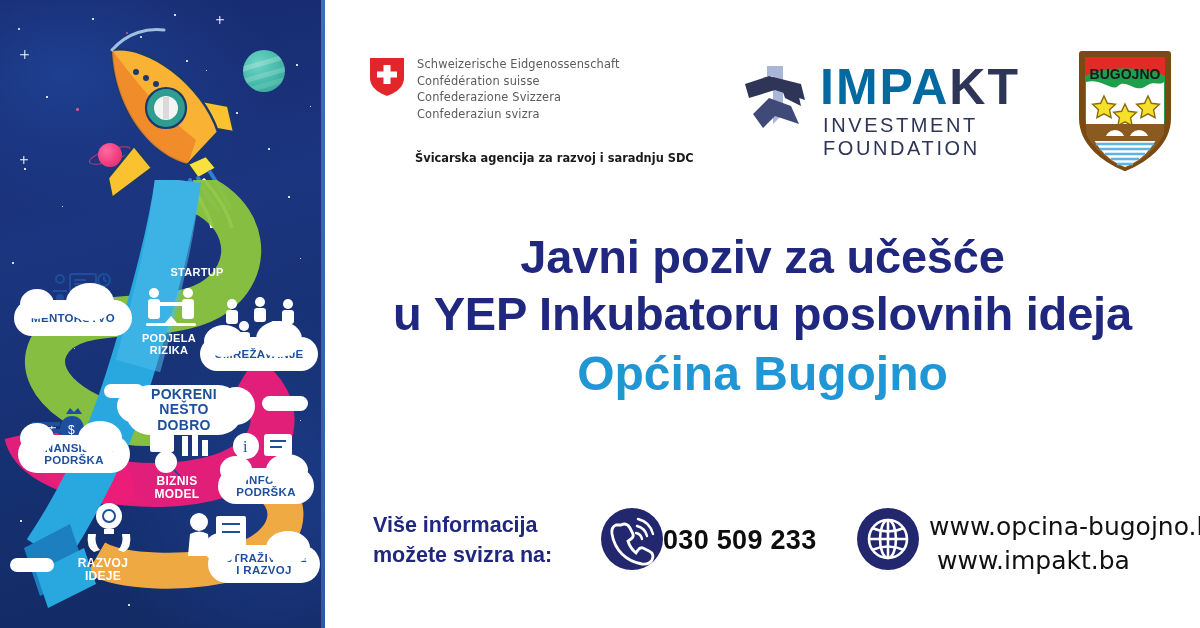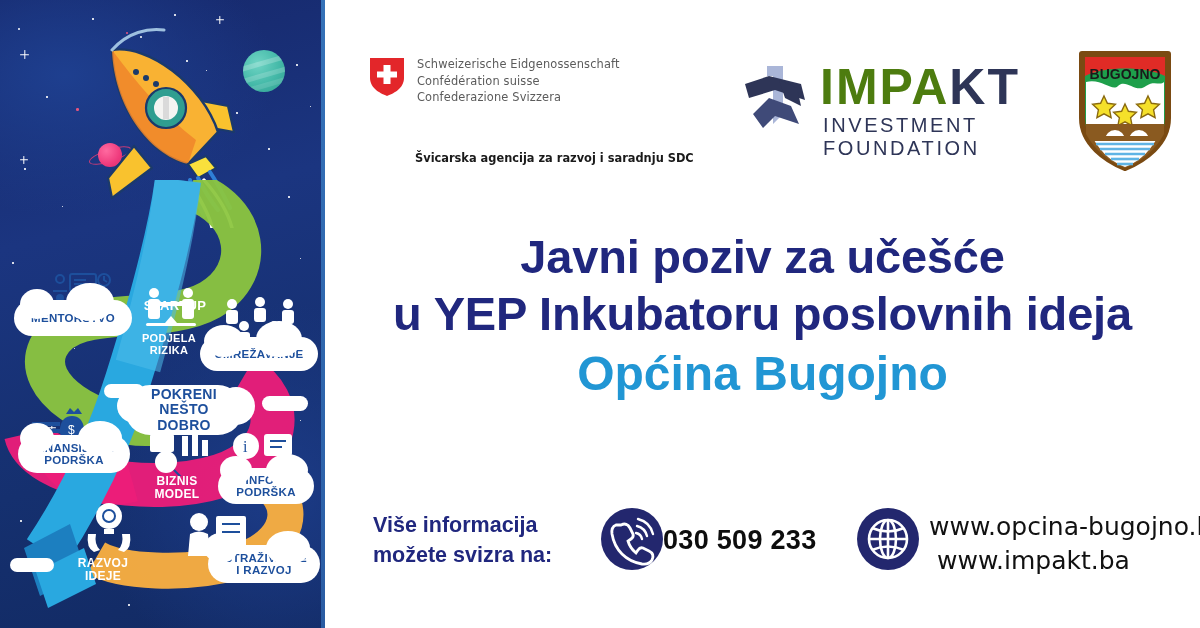--- a/index.html
+++ b/index.html
@@ -77,21 +77,21 @@
   .cloud-label::before,.cloud-label::after{
     content:""; position:absolute; background:#fff; border-radius:50%;
   }
   .cl-mentorstvo{ left:14px; top:300px; width:118px; height:36px; font-size:11.5px; }
   .cl-mentorstvo::before{ left:6px; top:-11px; width:34px; height:30px; }
   .cl-mentorstvo::after{ left:52px; top:-17px; width:48px; height:38px; }
 
   .cl-podjela{ left:128px; top:325px; width:82px; height:40px; font-size:11px; color:#ffffff; background:transparent; }
   .cl-podjela::before,.cl-podjela::after{ display:none; }
 
-  .cl-startup{ left:134px; top:262px; width:82px; height:22px; font-size:13px; color:#ffffff; background:transparent;margin-top:33px; }
+  .cl-startup{ left:156px; top:262px; width:82px; height:22px; font-size:11px; color:#ffffff; background:transparent; }
   .cl-startup::before,.cl-startup::after{ display:none; }
 
   .cl-umrezavanje{ left:200px; top:337px; width:118px; height:34px; font-size:11.5px; }
   .cl-umrezavanje::before{ left:4px; top:-12px; width:40px; height:32px; }
   .cl-umrezavanje::after{ left:56px; top:-16px; width:46px; height:36px; }
 
   .cl-pokreni{ left:125px; top:385px; width:118px; height:50px; font-size:14px; background:#fff; }
   .cl-pokreni::before{ left:-8px; top:4px; width:36px; height:34px; }
   .cl-pokreni::after{ left:92px; top:2px; width:38px; height:38px; }
 
@@ -135,21 +135,21 @@
     position:absolute; left:45px; top:95px; font-size:11.4px; font-weight:bold;
     color:#1a1a1a; font-family:"DejaVu Sans", sans-serif; white-space:nowrap;
   }
 
   .impakt-logo{ position:absolute; left:365px; top:4px; width:270px; height:100px; }
   .impakt-word{
     position:absolute; left:85px; top:6px;
     font-size:50px; font-weight:bold; letter-spacing:2px;
     font-family:"Liberation Sans", sans-serif;
   }
-  .impakt-word .lt{ color:#4d7c0f; }
+  .impakt-word .lt{ color:#0369a1; }
   .impakt-word .dk{ color:#2e3557; }
   .impakt-sub{
     position:absolute; left:88px; top:62px;
     font-size:20px; letter-spacing:2.6px; color:#2e3557; font-weight:normal;
   }
 
   .bugojno-crest{ position:absolute; left:690px; top:0px; width:130px; height:125px; }
 
   .headline{
     position:absolute; left:0; top:228px; width:875px; text-align:center;
@@ -468,20 +468,21 @@
     <div class="swiss-logo">
       <svg class="swiss-shield" viewBox="0 0 34 38">
         <path d="M0 0 H34 V20 C34 31 22 36 17 38 C12 36 0 31 0 20 Z" fill="#e3262a"></path>
         <rect x="13.5" y="7" width="7" height="19" fill="#fff"></rect>
         <rect x="7" y="13.5" width="20" height="6" fill="#fff"></rect>
       </svg>
       <div class="swiss-text">
         <div>Schweizerische Eidgenossenschaft</div>
         <div>Confédération suisse</div>
         <div>Confederazione Svizzera</div>
+        <div>Confederaziun svizra</div>
       </div>
       <div class="swiss-sdc">Švicarska agencija za razvoj i saradnju SDC</div>
     </div>
 
     <div class="impakt-logo">
       <svg width="78" height="72" viewBox="0 0 78 72" style="position:absolute;left:4px;top:10px;">
         <path d="M28 4 L44 4 L44 52 L34 62 L34 14 L28 14 Z" fill="#aab6d8"></path>
         <path d="M6 22 L30 14 L62 22 L66 38 L36 28 L10 36 Z" fill="#2e3557"></path>
         <path d="M14 52 L30 36 L52 44 L60 62 L36 54 L24 66 Z" fill="#3f4a78"></path>
         <path d="M40 18 L58 26 L62 44 L46 36 Z" fill="#2e3557"></path>

